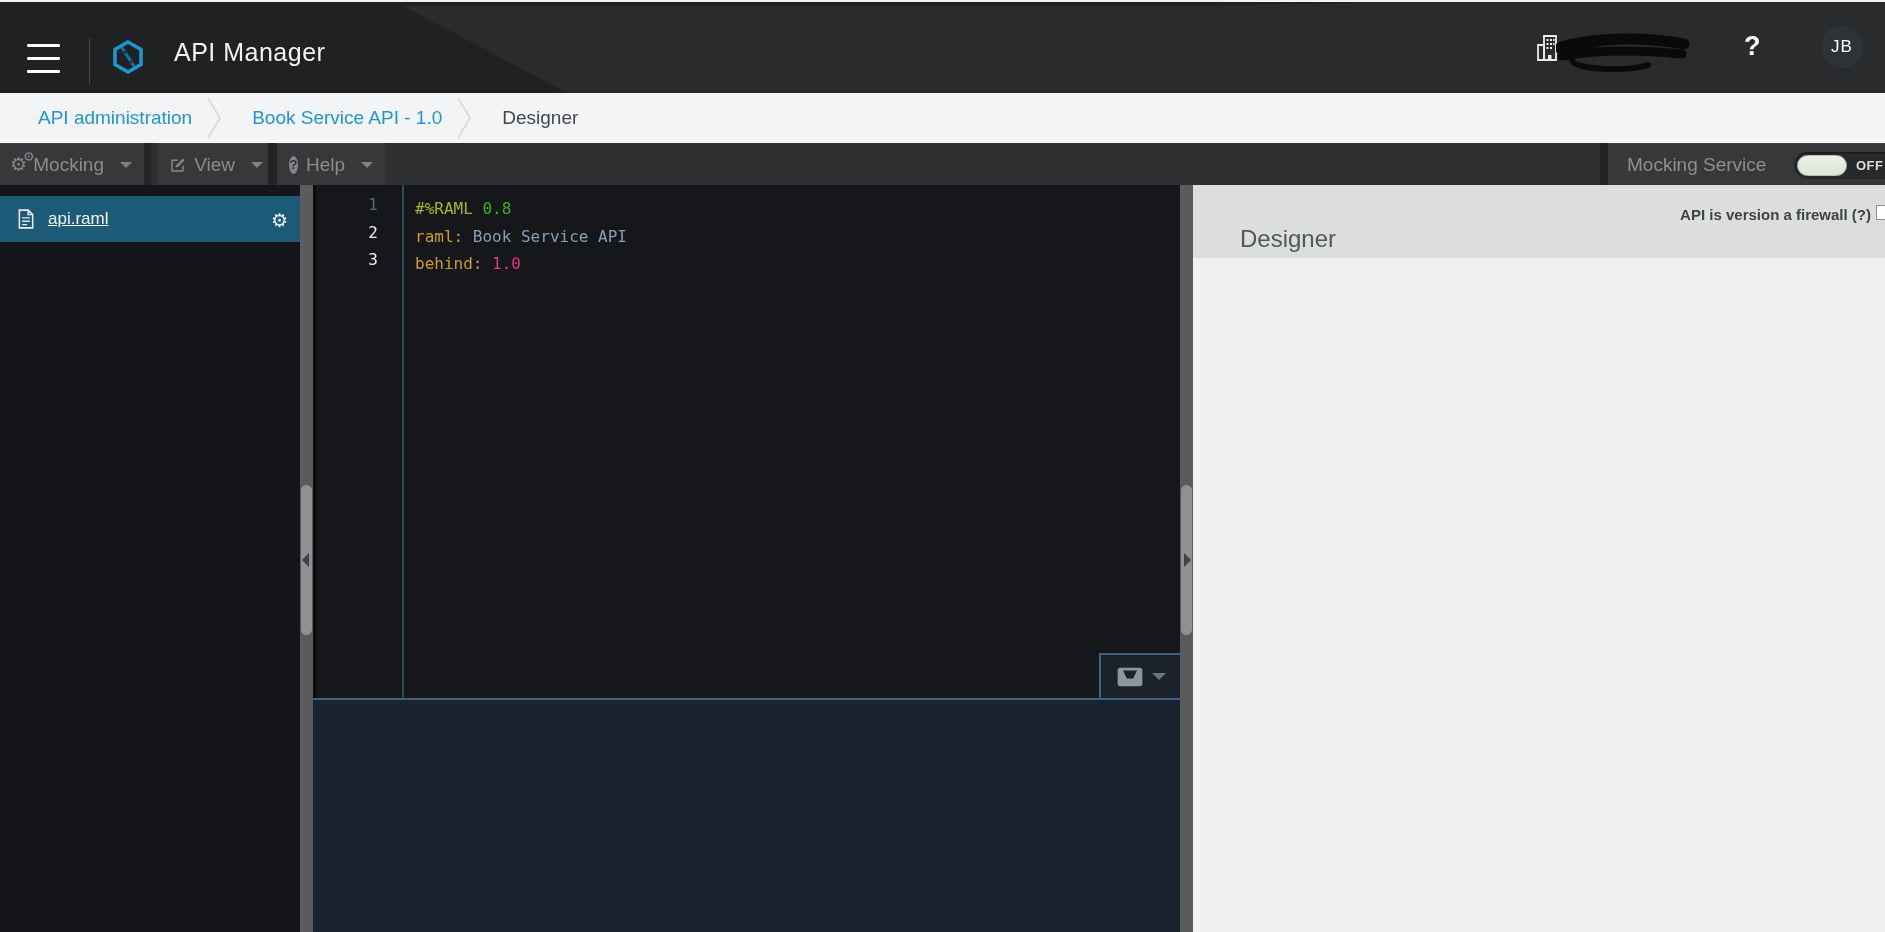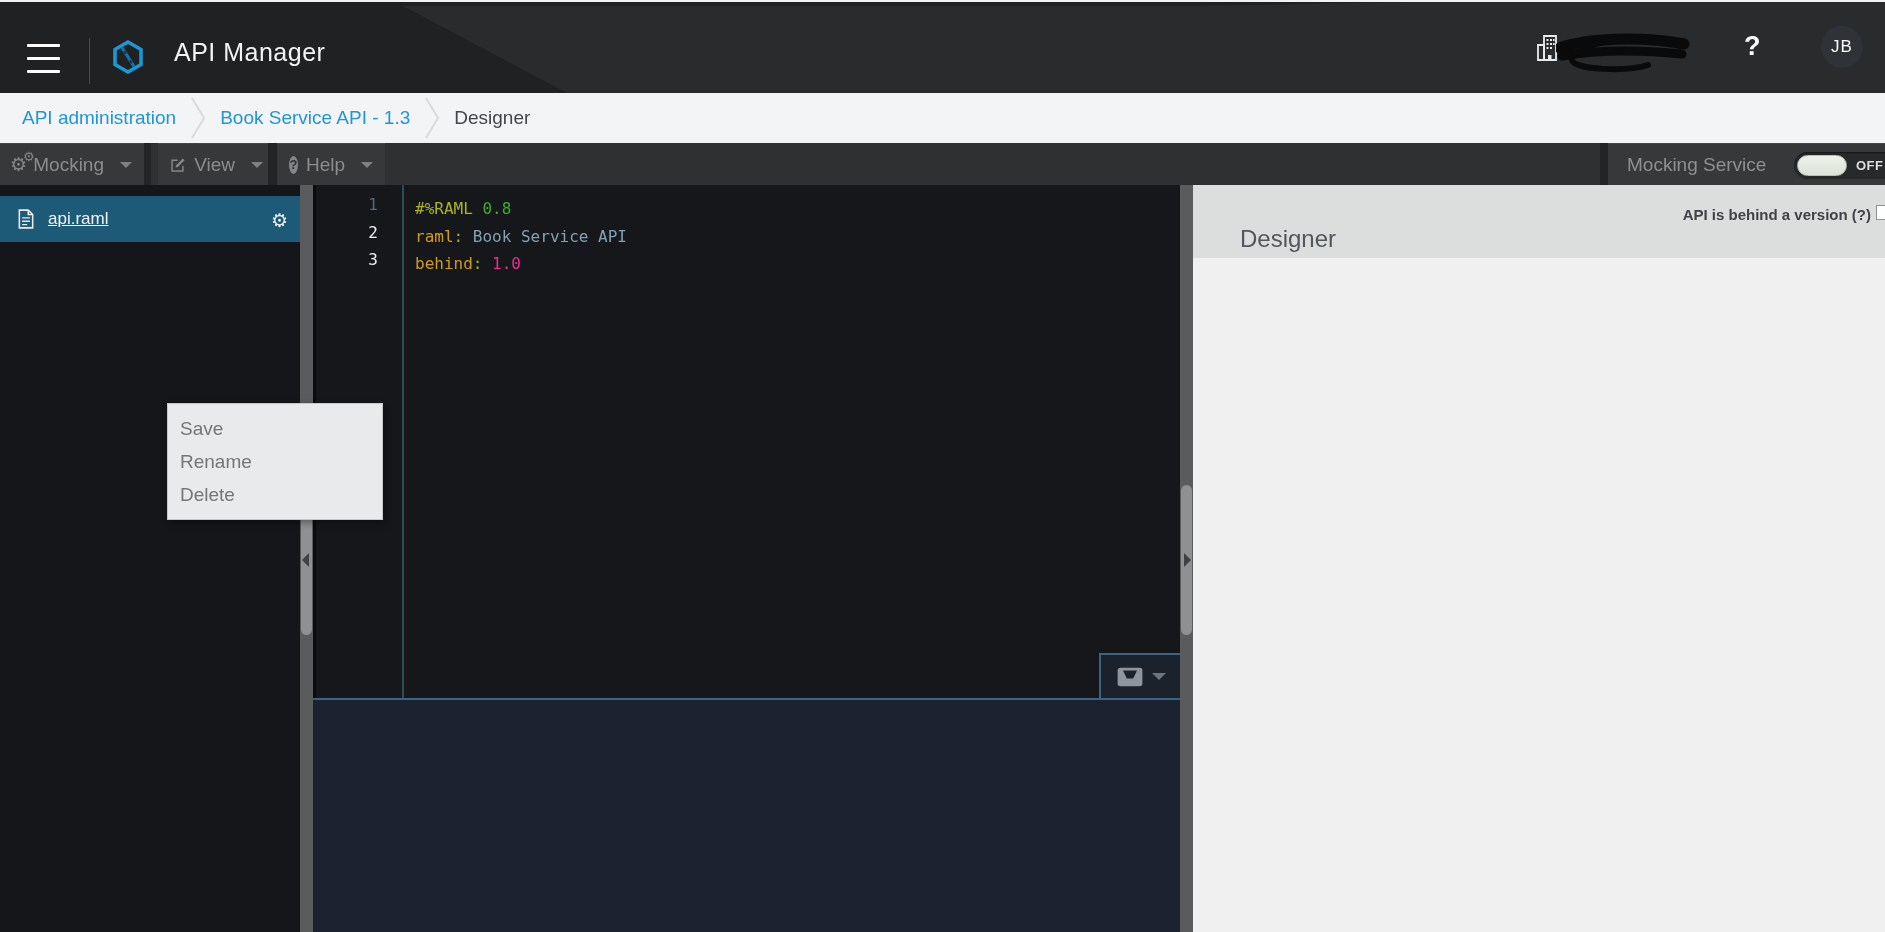--- a/index.html
+++ b/index.html
@@ -25,21 +25,21 @@
   .org-icon { position:absolute; left:1536px; top:34px; }
   .scribble { position:absolute; left:1556px; top:32px; }
   .help-glyph { position:absolute; left:1744px; top:31px; font-size:27px; font-weight:bold; color:#fbfbfb; cursor:pointer; }
   .avatar { position:absolute; left:1821px; top:26px; width:42px; height:42px; border-radius:50%;
     background:#2f3337; color:#fafafa; font-size:17px; letter-spacing:1px;
     display:flex; align-items:center; justify-content:center; cursor:pointer; }
 
   
   .breadcrumb { position:absolute; left:0; top:93px; width:1885px; height:50px; background:#f3f4f5;
     display:flex; align-items:center; padding-left:22px; }
-  .crumb { font-size:19px; cursor:pointer; }
+  .crumb { font-size:19px; cursor:pointer;margin-left:16px; }
   .crumb.link { color:#2196d3; }
   .crumb.current { color:#43474b; cursor:default; }
   .crumb-sep { margin:0 14px; }
 
   
   .toolbar { position:absolute; left:0; top:143px; width:1885px; height:42px; background:#2f3032; }
   .tb-btn { position:absolute; top:0; height:42px; background:#37383a; border-top:1px solid #454648;
     display:flex; align-items:center; padding:0 12px; color:#8a8c8e; font-size:19px; cursor:pointer; }
   .tb-btn .lbl { margin-left:8px; }
   .caret { width:0; height:0; border-left:6px solid transparent; border-right:6px solid transparent;
@@ -156,21 +156,21 @@
       <div class="help-glyph">?</div>
       <div class="avatar">JB</div>
     </div>
   </div>
 
   <div class="breadcrumb">
     <span class="crumb link">API administration</span>
     <svg class="crumb-sep" width="16" height="44" viewBox="0 0 16 44">
       <polyline points="2,2 14,22 2,42" fill="none" stroke="#d9dbdd" stroke-width="2"></polyline>
     </svg>
-    <span class="crumb link">Book Service API - 1.3</span>
+    <span class="crumb link">Book Service API - 1.0</span>
     <svg class="crumb-sep" width="16" height="44" viewBox="0 0 16 44">
       <polyline points="2,2 14,22 2,42" fill="none" stroke="#d9dbdd" stroke-width="2"></polyline>
     </svg>
     <span class="crumb current">Designer</span>
   </div>
 
   <div class="toolbar">
     <div class="tb-btn" id="btn-project">
       <span class="gears">
           <span class="g1">⚙</span>
@@ -248,25 +248,20 @@
     <div class="console"></div>
 
     <div class="splitter" id="split-right">
       <div class="split-thumb"></div>
       <div class="split-chev"></div>
     </div>
 
     <div class="right-panel">
       <div class="panel-head">
         <span class="panel-title">Designer</span>
-        <span class="firewall-label">API is behind a version (?)</span>
+        <span class="firewall-label">API is version a firewall (?)</span>
         <span class="firewall-box"></span>
       </div>
     </div>
 
-    <div class="ctx-menu">
-      <div class="ctx-item">Save</div>
-      <div class="ctx-item">Rename</div>
-      <div class="ctx-item">Delete</div>
-    </div>
 
   </div>
 </div>
 
 </body></html>

